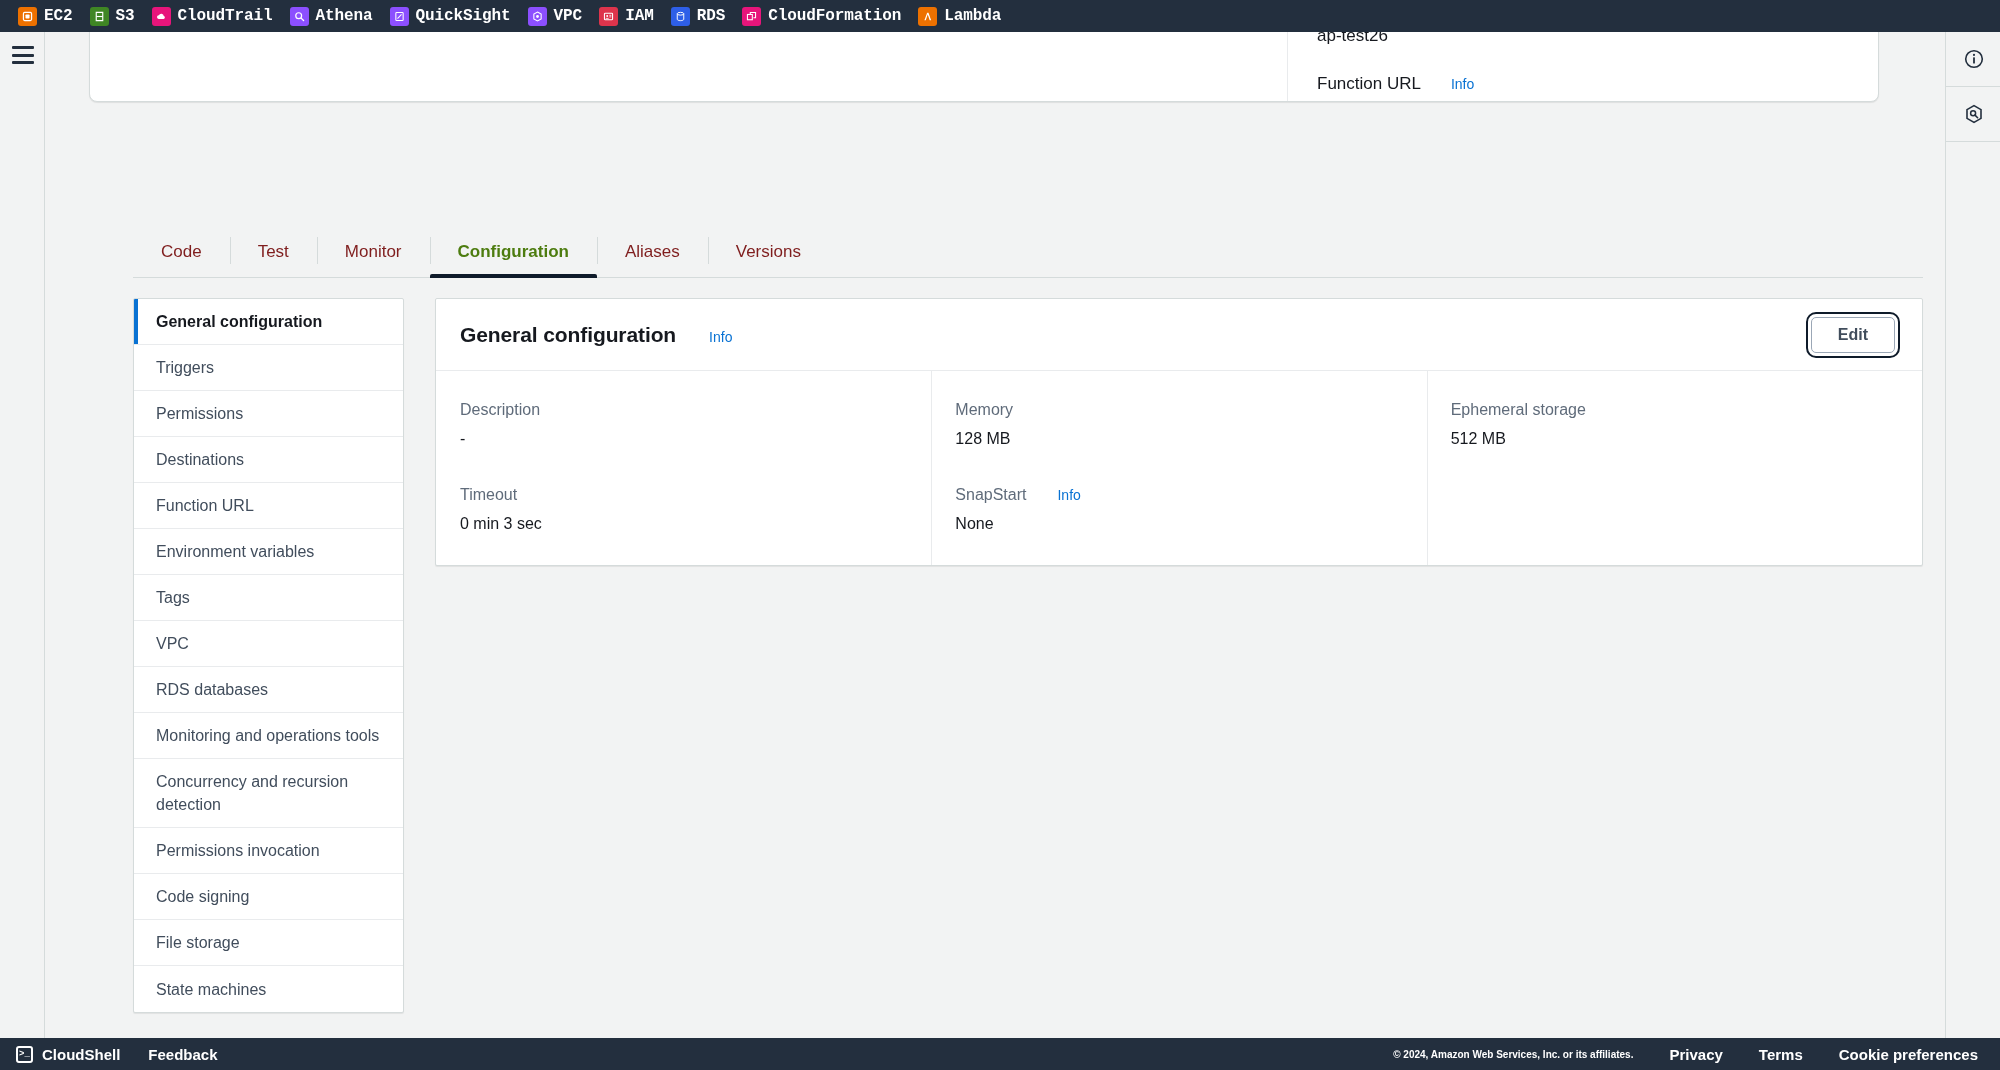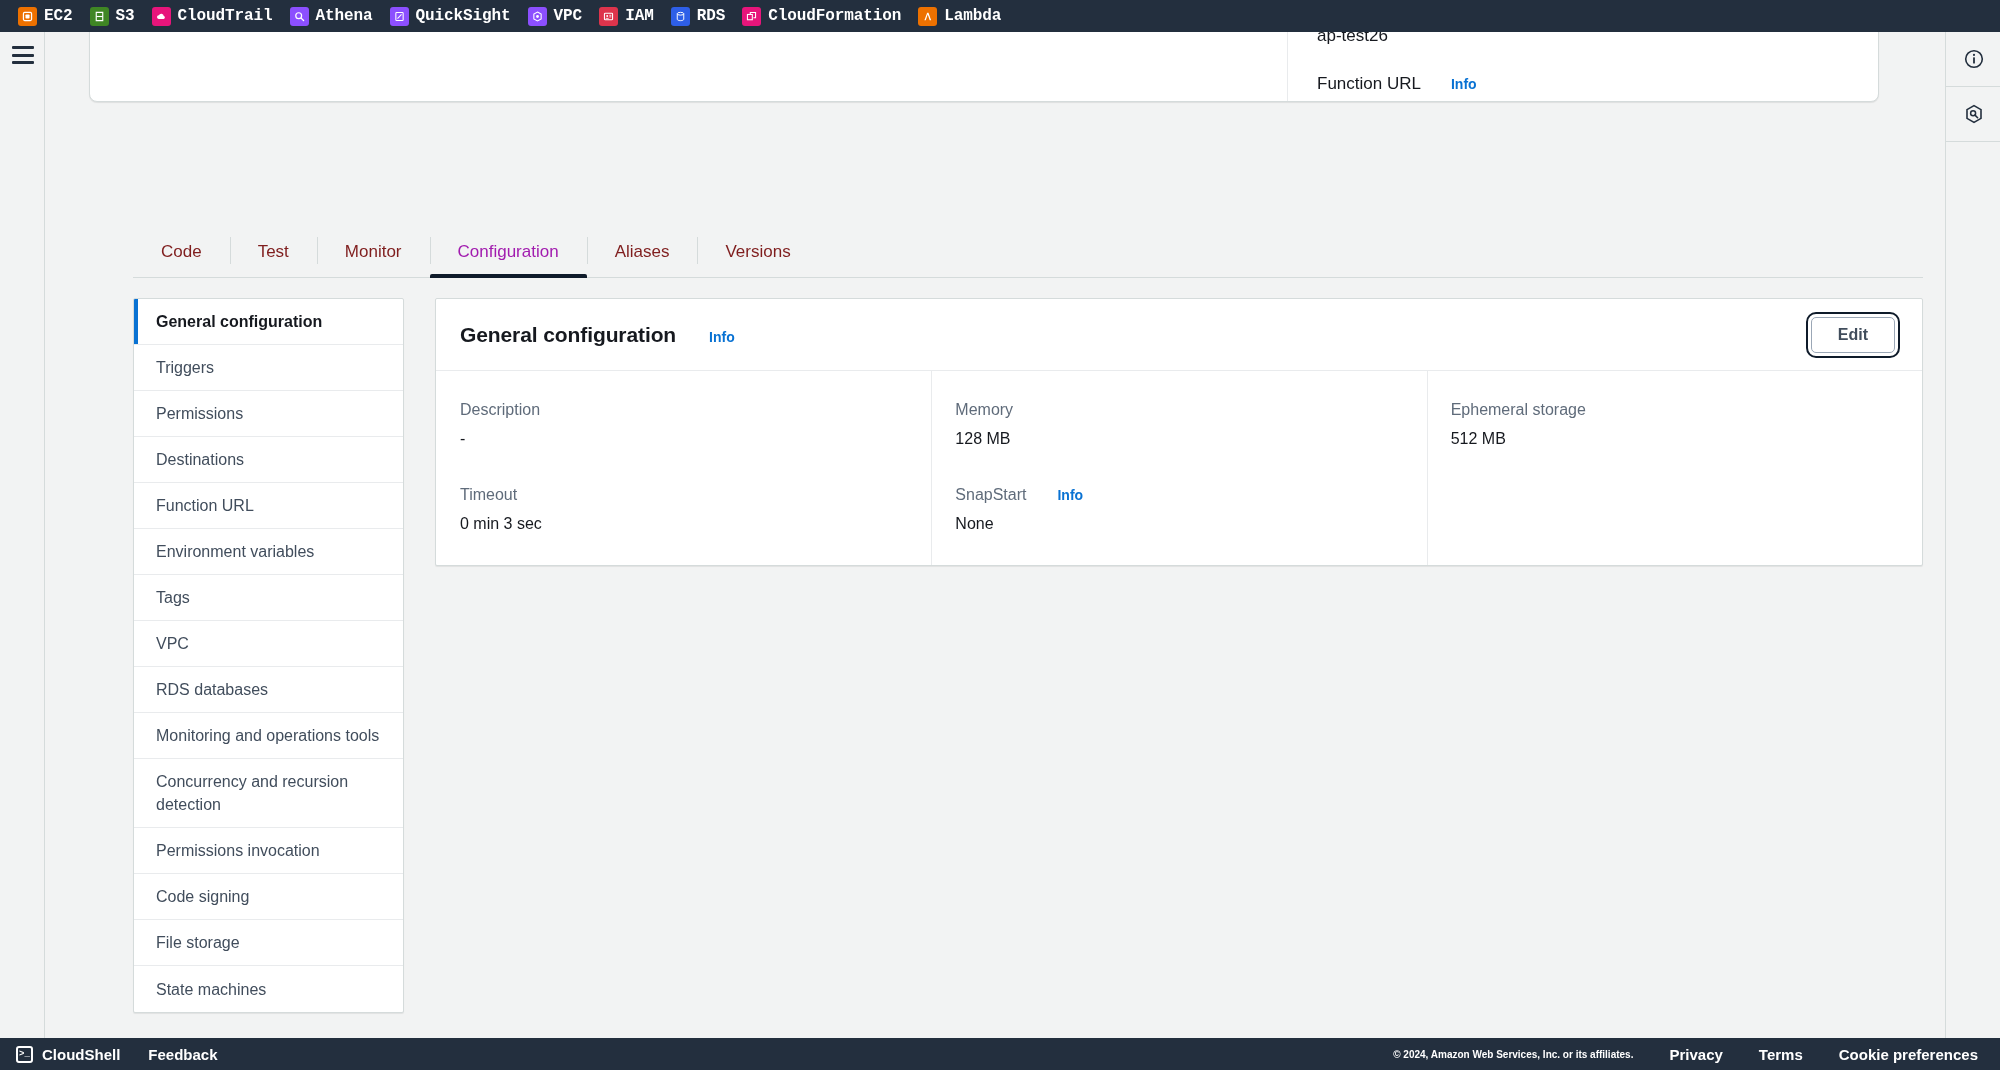--- a/index.html
+++ b/index.html
@@ -155,21 +155,21 @@
     gap: 9px;
   }
   .sum-label {
     font-size: 17px;
     color: #16191f;
     line-height: 22px;
   }
   .info-link {
     font-size: 14px;
     color: #0972d3;
-    font-weight: 700;
+    font-weight: 400;
     cursor: pointer;
     text-decoration: none;
     padding-left: 21px;
   }
   .sum-dash {
     font-size: 17px;
     color: #16191f;
     margin-top: 6px;
   }
 
@@ -197,22 +197,22 @@
   .tab + .tab::before {
     content: "";
     position: absolute;
     left: 0;
     top: 11px;
     bottom: 13px;
     width: 1px;
     background: #d5dbdb;
   }
   .tab.active {
-    color: #a21caf;
-    font-weight: 400;
+    color: #4d7c0f;
+    font-weight: 700;
   }
   .tab.active::after {
     content: "";
     position: absolute;
     left: 0; right: 0;
     bottom: -1px;
     height: 4px;
     background: #0f1b2a;
     border-radius: 2px 2px 0 0;
   }

